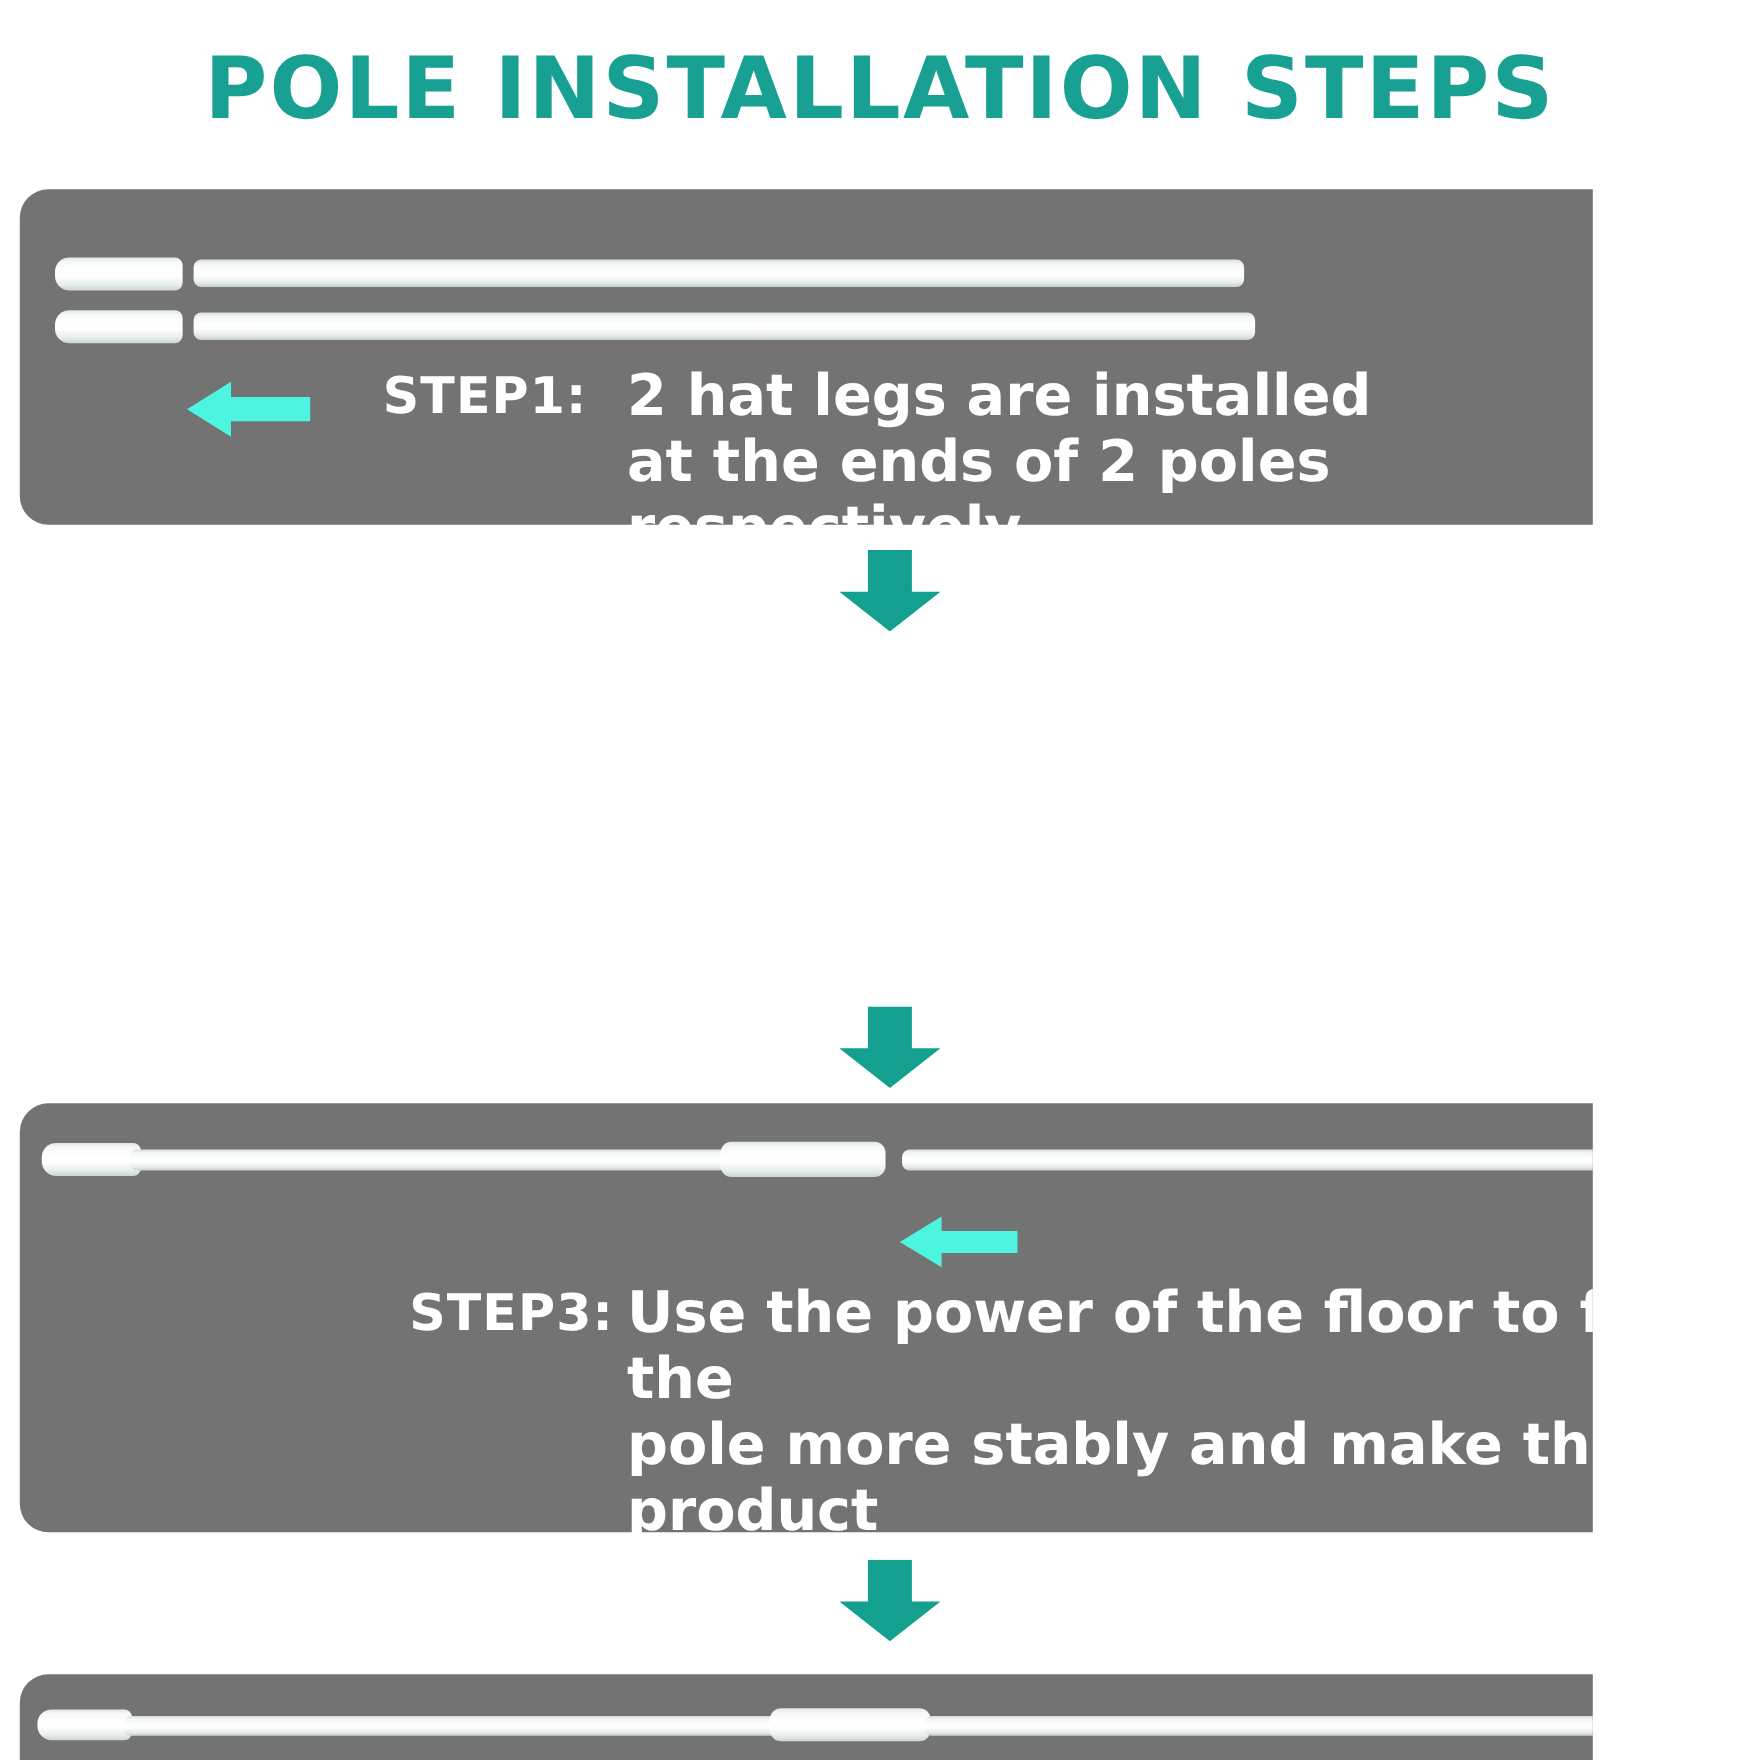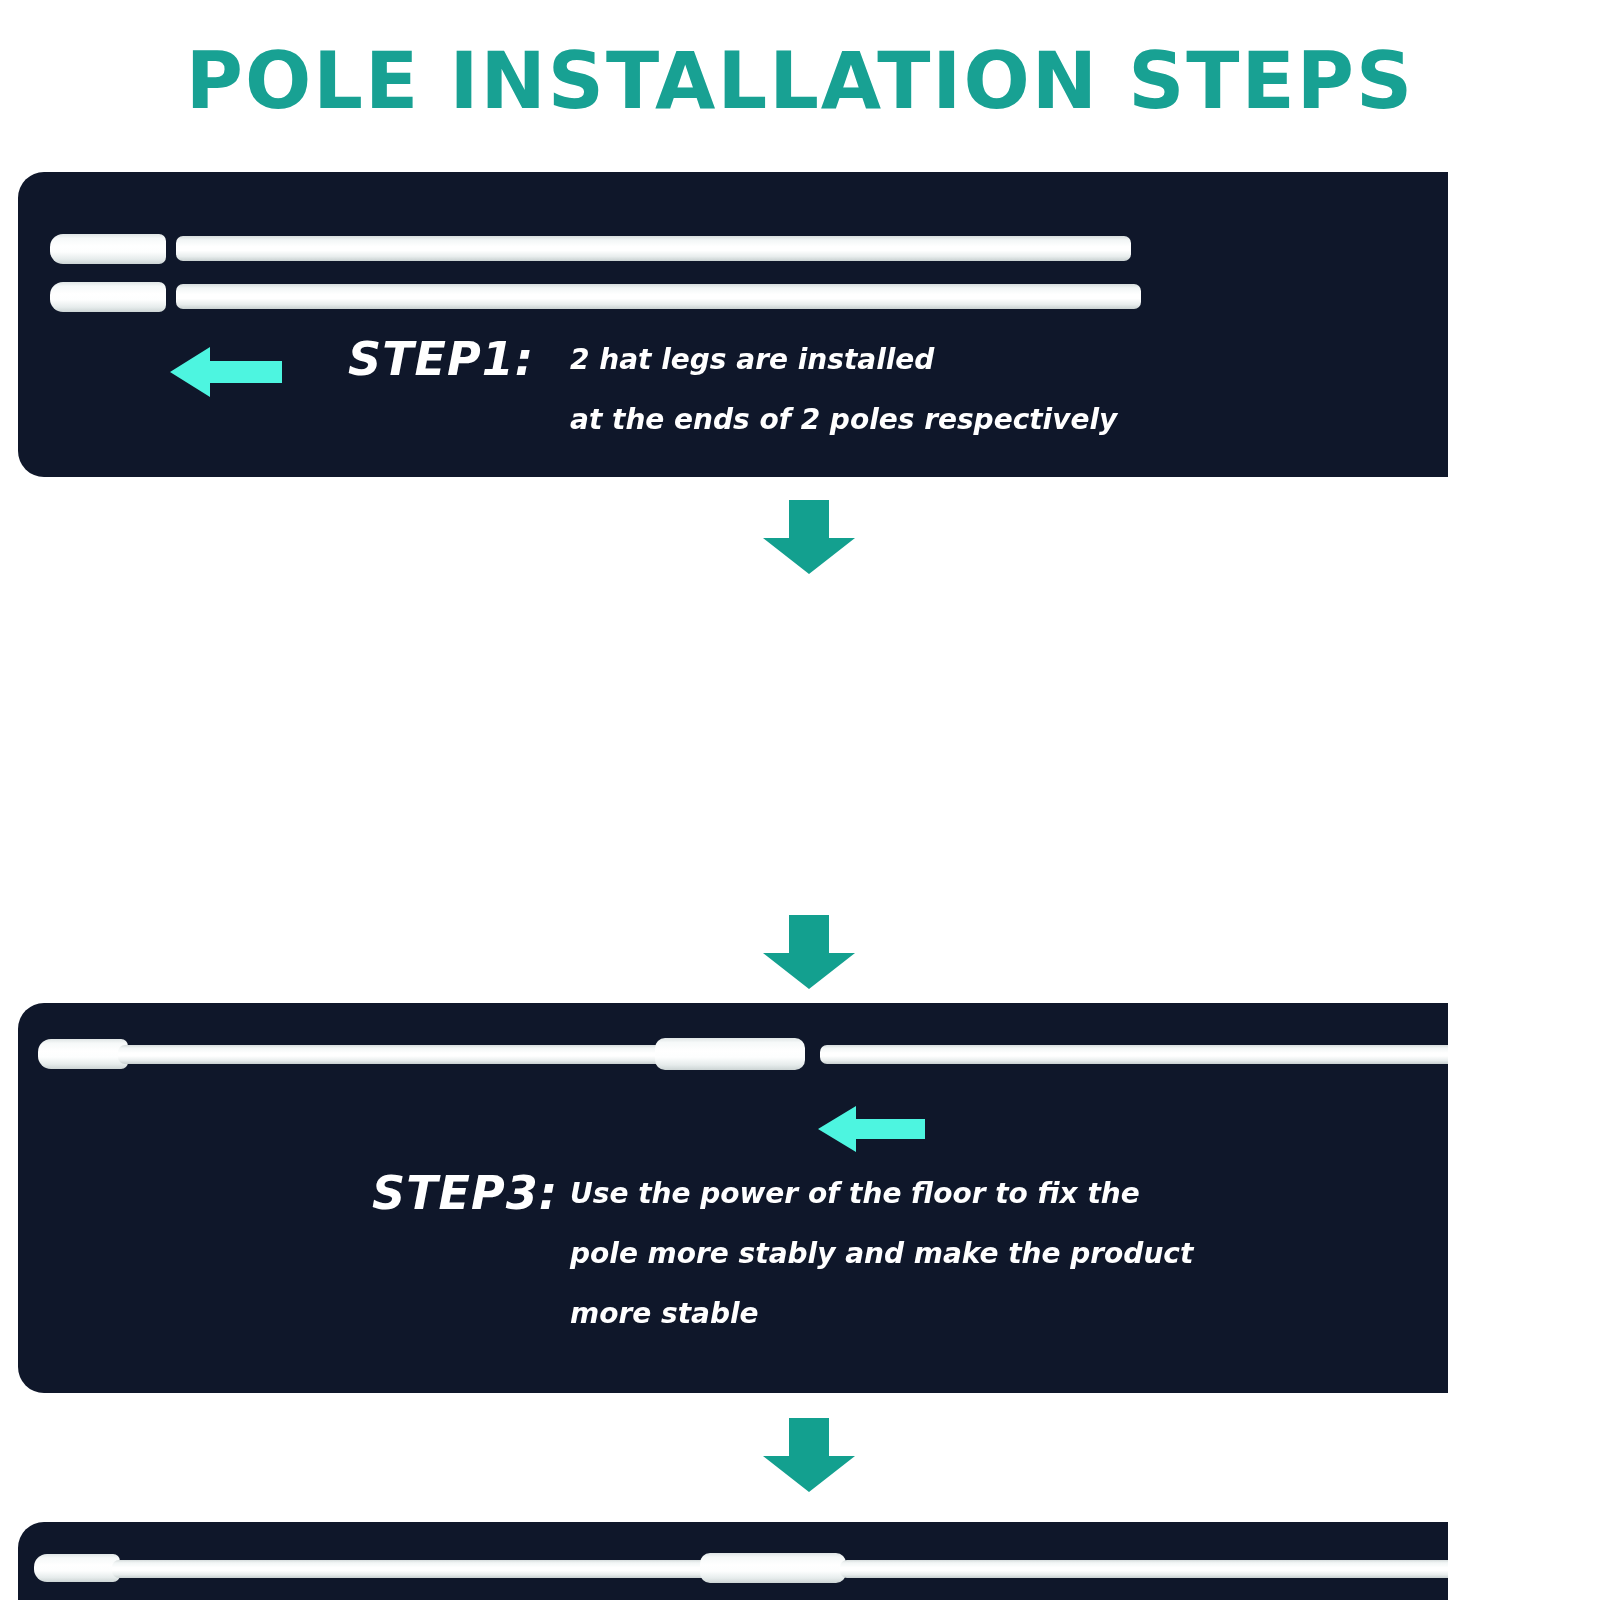--- a/index.html
+++ b/index.html
@@ -27,23 +27,22 @@
     font-weight: bold;
     font-size: 78px;
     letter-spacing: 2px;
     color: #18a193;
     white-space: nowrap;
   }
 
   
   .panel {
     position: absolute;
-    background: #0f172a;
+    background: #737373;
     border-radius: 26px;
-    font-style: italic;
   }
   #panel1 { left: 18px; top: 172px;  width: 1560px; height: 305px; }
   #panel2 { left: 18px; top: 588px;  width: 1560px; height: 305px; }
   #panel3 { left: 18px; top: 1003px; width: 1560px; height: 390px; }
   #panel4 { left: 18px; top: 1522px; width: 1560px; height: 78px; border-radius: 26px 26px 0 0; }
 
   
   .rod {
     position: absolute;
     background: linear-gradient(to bottom,
@@ -83,21 +82,21 @@
     font-weight: bold;
     font-size: 46px;
     letter-spacing: 1px;
     white-space: nowrap;
   }
   .step-body {
     position: absolute;
     color: #ffffff;
     font-family: "DejaVu Sans", sans-serif;
     font-weight: bold;
-    font-size: 28px;
+    font-size: 52px;
     line-height: 60px;
     white-space: pre-line;
   }
 </style>
 </head>
 <body>
 
 <div id="page">
 
   <div id="title">POLE INSTALLATION STEPS</div>

